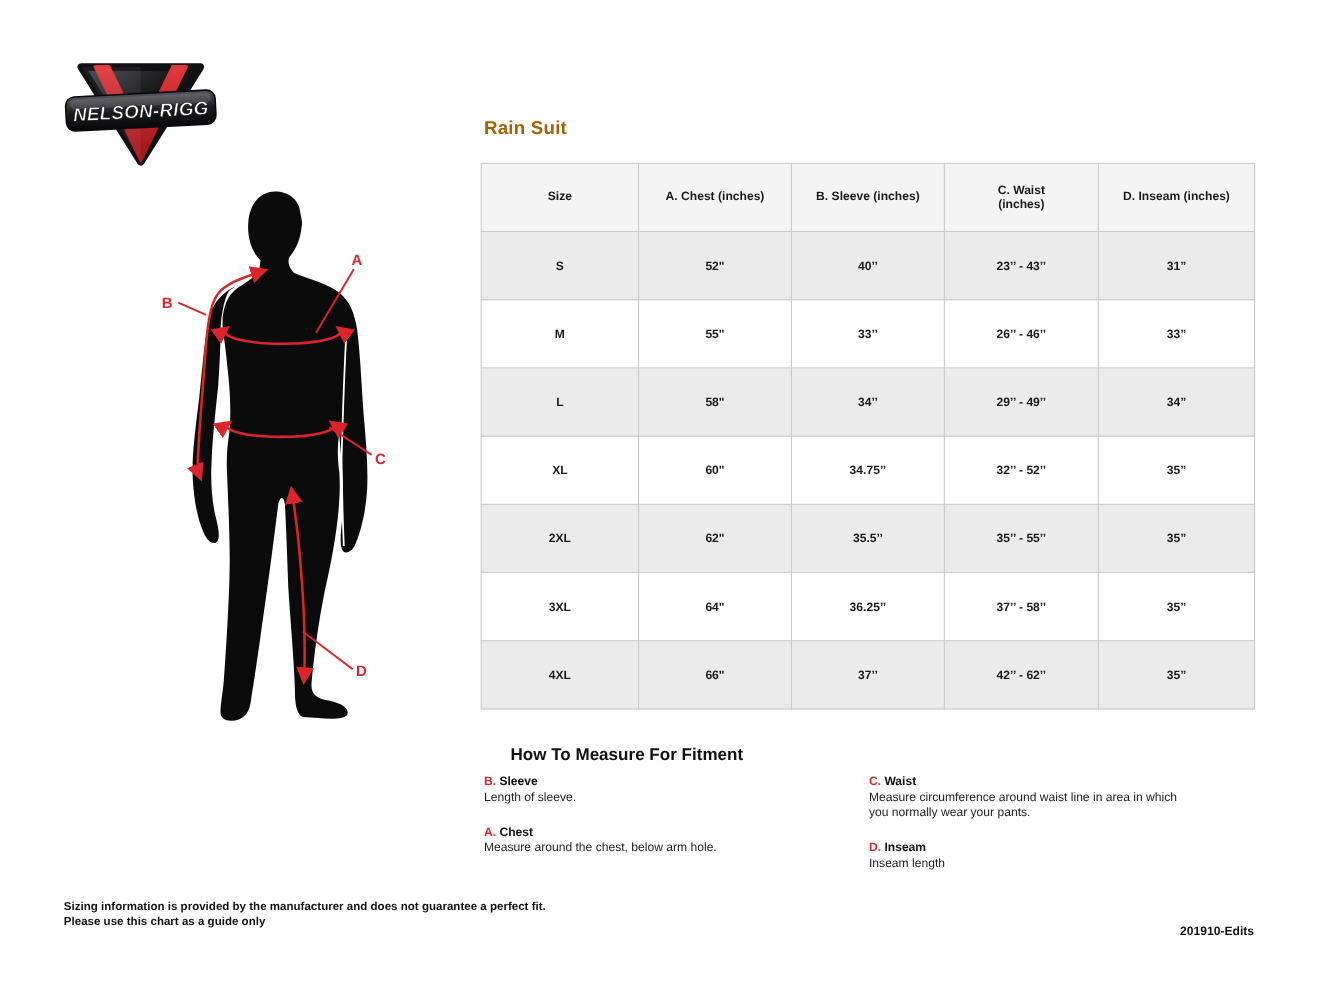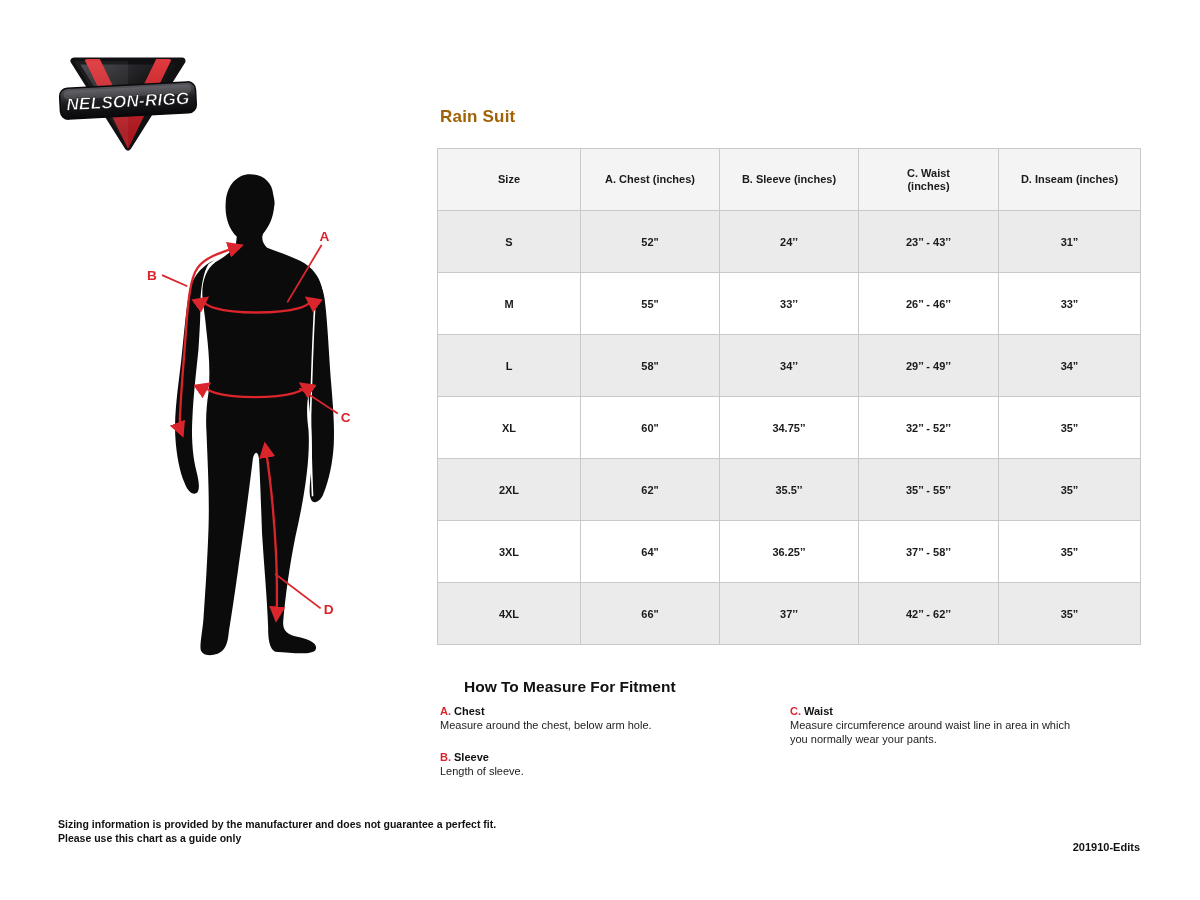--- a/index.html
+++ b/index.html
@@ -160,21 +160,21 @@
           </th>
         <th>
             <span class="hline">D. Inseam (inches)</span>
           </th>
       </tr>
     </thead>
     <tbody>
       <tr>
         <td>S</td>
         <td>52"</td>
-        <td>24’’</td>
+        <td>40’’</td>
         <td>23’’ - 43’’</td>
         <td>31”</td>
       </tr>
       <tr>
         <td>M</td>
         <td>55"</td>
         <td>33’’</td>
         <td>26’’ - 46’’</td>
         <td>33”</td>
       </tr>
@@ -214,38 +214,44 @@
         <td>35”</td>
       </tr>
     </tbody>
   </table>
 
   <div class="measure-heading">How To Measure For Fitment</div>
 
   <div class="measure-col left">
     <div class="measure-item">
       <div class="measure-label">
+        <span class="measure-letter">B.</span><span>Sleeve</span>
+      </div>
+      <div class="measure-desc">Length of sleeve.</div>
+    </div>
+    <div class="measure-item">
+      <div class="measure-label">
         <span class="measure-letter">A.</span><span>Chest</span>
       </div>
       <div class="measure-desc">Measure around the chest, below arm hole.</div>
     </div>
-    <div class="measure-item">
-      <div class="measure-label">
-        <span class="measure-letter">B.</span><span>Sleeve</span>
-      </div>
-      <div class="measure-desc">Length of sleeve.</div>
-    </div>
   </div>
 
   <div class="measure-col right">
     <div class="measure-item">
       <div class="measure-label">
         <span class="measure-letter">C.</span><span>Waist</span>
       </div>
       <div class="measure-desc">Measure circumference around waist line in area in which you normally wear your pants.</div>
+    </div>
+    <div class="measure-item">
+      <div class="measure-label">
+        <span class="measure-letter">D.</span><span>Inseam</span>
+      </div>
+      <div class="measure-desc">Inseam length</div>
     </div>
   </div>
 
   <div class="footer">
     <div>Sizing information is provided by the manufacturer and does not guarantee a perfect fit.</div>
     <div>Please use this chart as a guide only</div>
   </div>
   <div class="doc-code">201910-Edits</div>
 
 </div>

